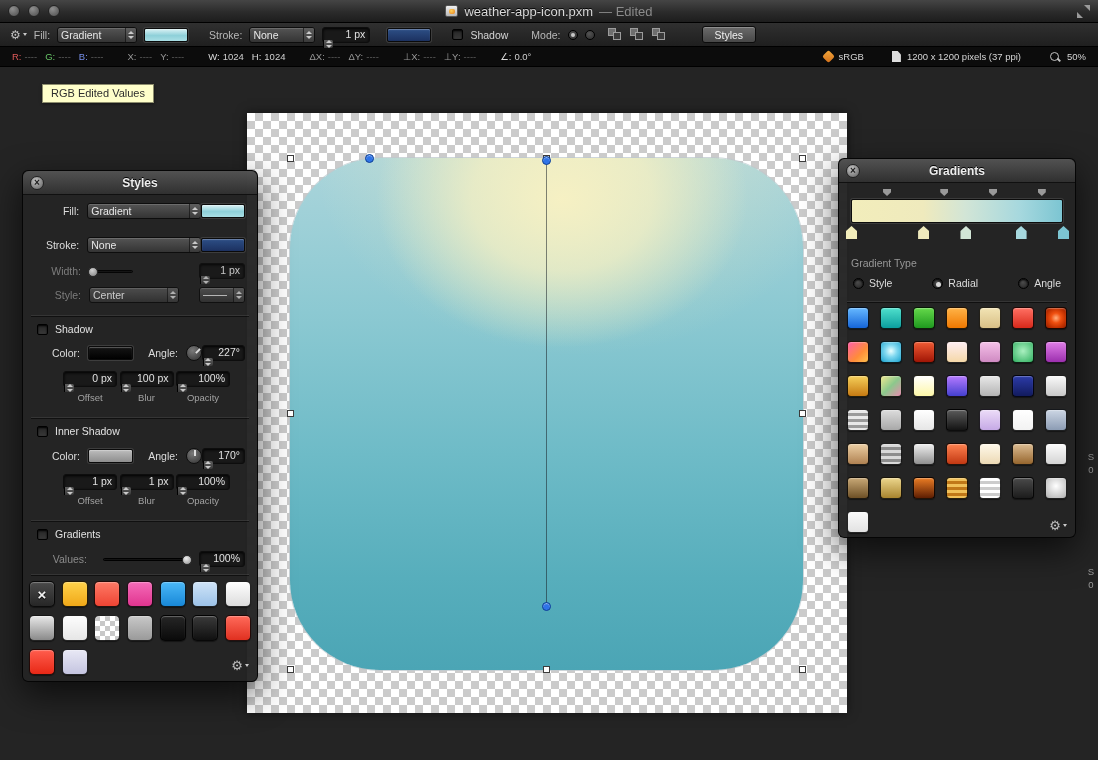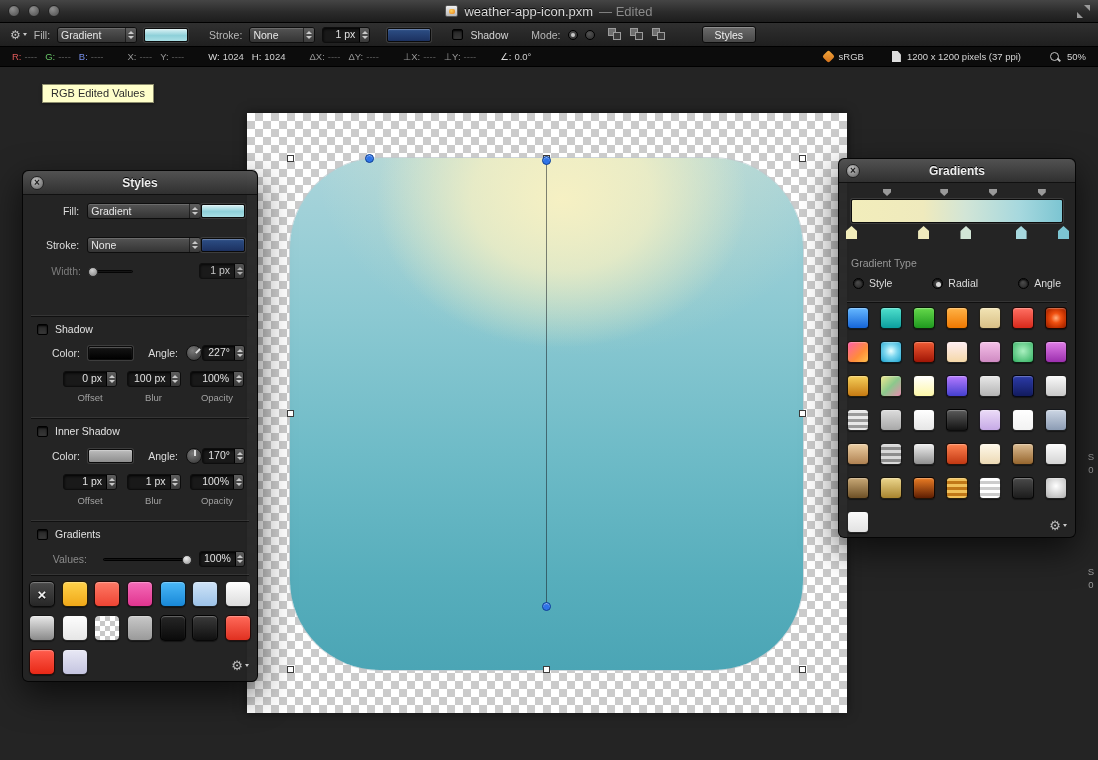--- a/index.html
+++ b/index.html
@@ -23,21 +23,21 @@
   .toolbar{position:absolute;left:0;top:23px;width:100%;height:24px;background:linear-gradient(#303030,#1f1f1f);border-bottom:1px solid #000;display:flex;align-items:center;padding:0 10px;gap:7px;z-index:29;font-size:10.5px;color:#cfcfcf;}
   .gear-btn{display:flex;align-items:center;gap:2px;color:#c0c0c0;font-size:12px;cursor:default;}
   .tb-label{color:#b8b8b8;}
   .tb-label.light{color:#d5d5d5;}
   .dropdown{height:16px;display:flex;align-items:center;background:linear-gradient(#545454,#343434);border:1px solid #0d0d0d;border-radius:3px;color:#e8e8e8;font-size:10.5px;box-shadow:inset 0 1px 0 rgba(255,255,255,.15);}
   .dd-text{flex:1;padding:0 3px;white-space:nowrap;overflow:hidden;}
   .dd-arrows{width:11px;align-self:stretch;display:flex;flex-direction:column;align-items:center;justify-content:center;border-left:1px solid rgba(0,0,0,.55);background:linear-gradient(#5e5e5e,#3a3a3a);border-radius:0 2px 2px 0;}
   .tri-up{width:0;height:0;border-left:3px solid transparent;border-right:3px solid transparent;border-bottom:3.5px solid #c9c9c9;}
   .tri-down{width:0;height:0;border-left:3px solid transparent;border-right:3px solid transparent;border-top:3.5px solid #c9c9c9;margin-top:2px;}
   .tri-down.sm{border-left-width:2.5px;border-right-width:2.5px;border-top-width:3px;margin:0;}
-  .stepper{height:16px;display:flex;align-items:flex-start;border:1px solid #0d0d0d;border-radius:3px;background:#191919;box-shadow:inset 0 1px 3px #000;color:#e0e0e0;font-size:10.5px;}
+  .stepper{height:16px;display:flex;align-items:flex-end;border:1px solid #0d0d0d;border-radius:3px;background:#191919;box-shadow:inset 0 1px 3px #000;color:#e0e0e0;font-size:10.5px;flex-direction:column;}
   .st-text{flex:1;text-align:right;padding:0 4px;white-space:nowrap;}
   .st-arrows{width:10px;align-self:stretch;display:flex;flex-direction:column;align-items:center;justify-content:center;background:linear-gradient(#5e5e5e,#3a3a3a);border-left:1px solid #000;border-radius:0 2px 2px 0;}
   .swatch-btn{width:44px;height:14px;border:1px solid #0a0a0a;border-radius:2px;box-shadow:0 0 0 1px #3d3d3d, inset 0 1px 1px rgba(255,255,255,.3);}
   .checkbox{width:11px;height:11px;border:1px solid #000;border-radius:2px;background:linear-gradient(#262626,#383838);box-shadow:inset 0 1px 2px #000;}
   .mode-radio{width:10px;height:10px;border-radius:50%;border:1px solid #000;background:radial-gradient(circle at 40% 35%,#555,#2a2a2a);}
   .mode-radio.sel::after{content:"";display:block;width:4px;height:4px;margin:2px;border-radius:50%;background:#c8c8c8;}
   .combine-icon{position:relative;width:15px;height:13px;}
   .combine-icon i{position:absolute;left:0;top:0;width:8px;height:8px;border:1px solid #9c9c9c;background:#6e6e6e;}
   .combine-icon b{position:absolute;left:5px;top:4px;width:8px;height:8px;border:1px solid #9c9c9c;background:#3a3a3a;}
   .styles-btn{margin-left:28px;height:17px;padding:0 12px;border:1px solid #0c0c0c;border-radius:3px;background:linear-gradient(#6b6b6b,#474747);color:#f0f0f0;font-size:10.5px;font-family:inherit;box-shadow:inset 0 1px 0 rgba(255,255,255,.25);}
@@ -84,21 +84,21 @@
   .plabel.dim{color:#8b8b8b;}
   .rcol{margin-left:auto;}
   .pswatch{width:46px;height:14px;border:1px solid #0a0a0a;border-radius:2px;box-shadow:0 0 0 1px #3d3d3d, inset 0 1px 1px rgba(255,255,255,.3);}
   .slider{height:3px;background:#131313;border:1px solid #000;border-radius:2px;position:relative;}
   .sknob{position:absolute;top:-4px;width:10px;height:10px;border-radius:50%;background:radial-gradient(circle at 40% 30%,#efefef,#909090);border:1px solid #2c2c2c;}
   .knob{width:16px;height:16px;border-radius:50%;background:radial-gradient(circle at 40% 32%,#7a7a7a,#303030);border:1px solid #0f0f0f;position:relative;flex:0 0 auto;}
   .knob::after{content:"";position:absolute;width:2px;height:6px;background:#ddd;}
   .knob.a315::after{left:10px;top:2px;transform:rotate(45deg);}
   .knob.a270::after{left:7px;top:1px;}
   .sec-head{position:absolute;left:14px;right:12px;height:16px;display:flex;align-items:center;gap:7px;color:#e2e2e2;}
-  .triple{position:absolute;left:40px;right:13px;display:flex;justify-content:space-between;}
+  .triple{position:absolute;left:40px;right:27px;display:flex;justify-content:space-between;}
   .triple .stepper{width:54px;}
   .triple span.tlabel{width:54px;text-align:center;color:#a2a2a2;font-size:9.5px;}
   .preset-grid{position:absolute;left:6px;right:6px;top:410px;display:grid;grid-template-columns:repeat(7,26px);justify-content:space-between;grid-auto-rows:26px;row-gap:8px;}
   .swatch{width:26px;height:26px;border-radius:5px;border:1px solid rgba(0,0,0,.85);box-shadow:inset 0 1px 1px rgba(255,255,255,.3),0 1px 1px rgba(0,0,0,.45);display:flex;align-items:center;justify-content:center;}
   .swatch span{color:#f2f2f2;font-size:15px;font-weight:bold;text-shadow:0 1px 1px #000;}
 
   
   .gradients-panel{left:838px;top:158px;width:238px;height:380px;}
   .gmids{position:absolute;left:12px;right:12px;top:30px;height:8px;}
   .gmid{position:absolute;width:8px;height:7px;background:#9a9a9a;clip-path:polygon(0 0,100% 0,100% 45%,50% 100%,0 45%);}
@@ -317,20 +317,39 @@
       </div>
     <div class="stepper rcol" style="width:46px">
       <span class="st-text">1 px</span>
       <span class="st-arrows">
           <i class="tri-up"></i>
           <i class="tri-down"></i>
         </span>
     </div>
   </div>
 
+  <div class="prow" style="top:114px;opacity:.85">
+    <span class="plabel dim">Style:</span>
+    <div class="dropdown" style="width:90px">
+      <span class="dd-text">Center</span>
+      <span class="dd-arrows">
+          <i class="tri-up"></i>
+          <i class="tri-down"></i>
+        </span>
+    </div>
+    <div class="dropdown rcol" style="width:46px">
+      <span class="dd-text">
+          <span style="display:block;width:24px;height:1px;background:#cfcfcf"></span>
+        </span>
+      <span class="dd-arrows">
+          <i class="tri-up"></i>
+          <i class="tri-down"></i>
+        </span>
+    </div>
+  </div>
 
   <div class="sep" style="top:144px"></div>
   <div class="sec-head" style="top:150px">
     <span class="checkbox"></span>
     <span>Shadow</span>
   </div>
 
   <div class="prow" style="top:172px">
     <span class="plabel">Color:</span>
     <div class="pswatch" style="background: linear-gradient(rgb(21, 21, 21), rgb(0, 0, 0));"></div>

